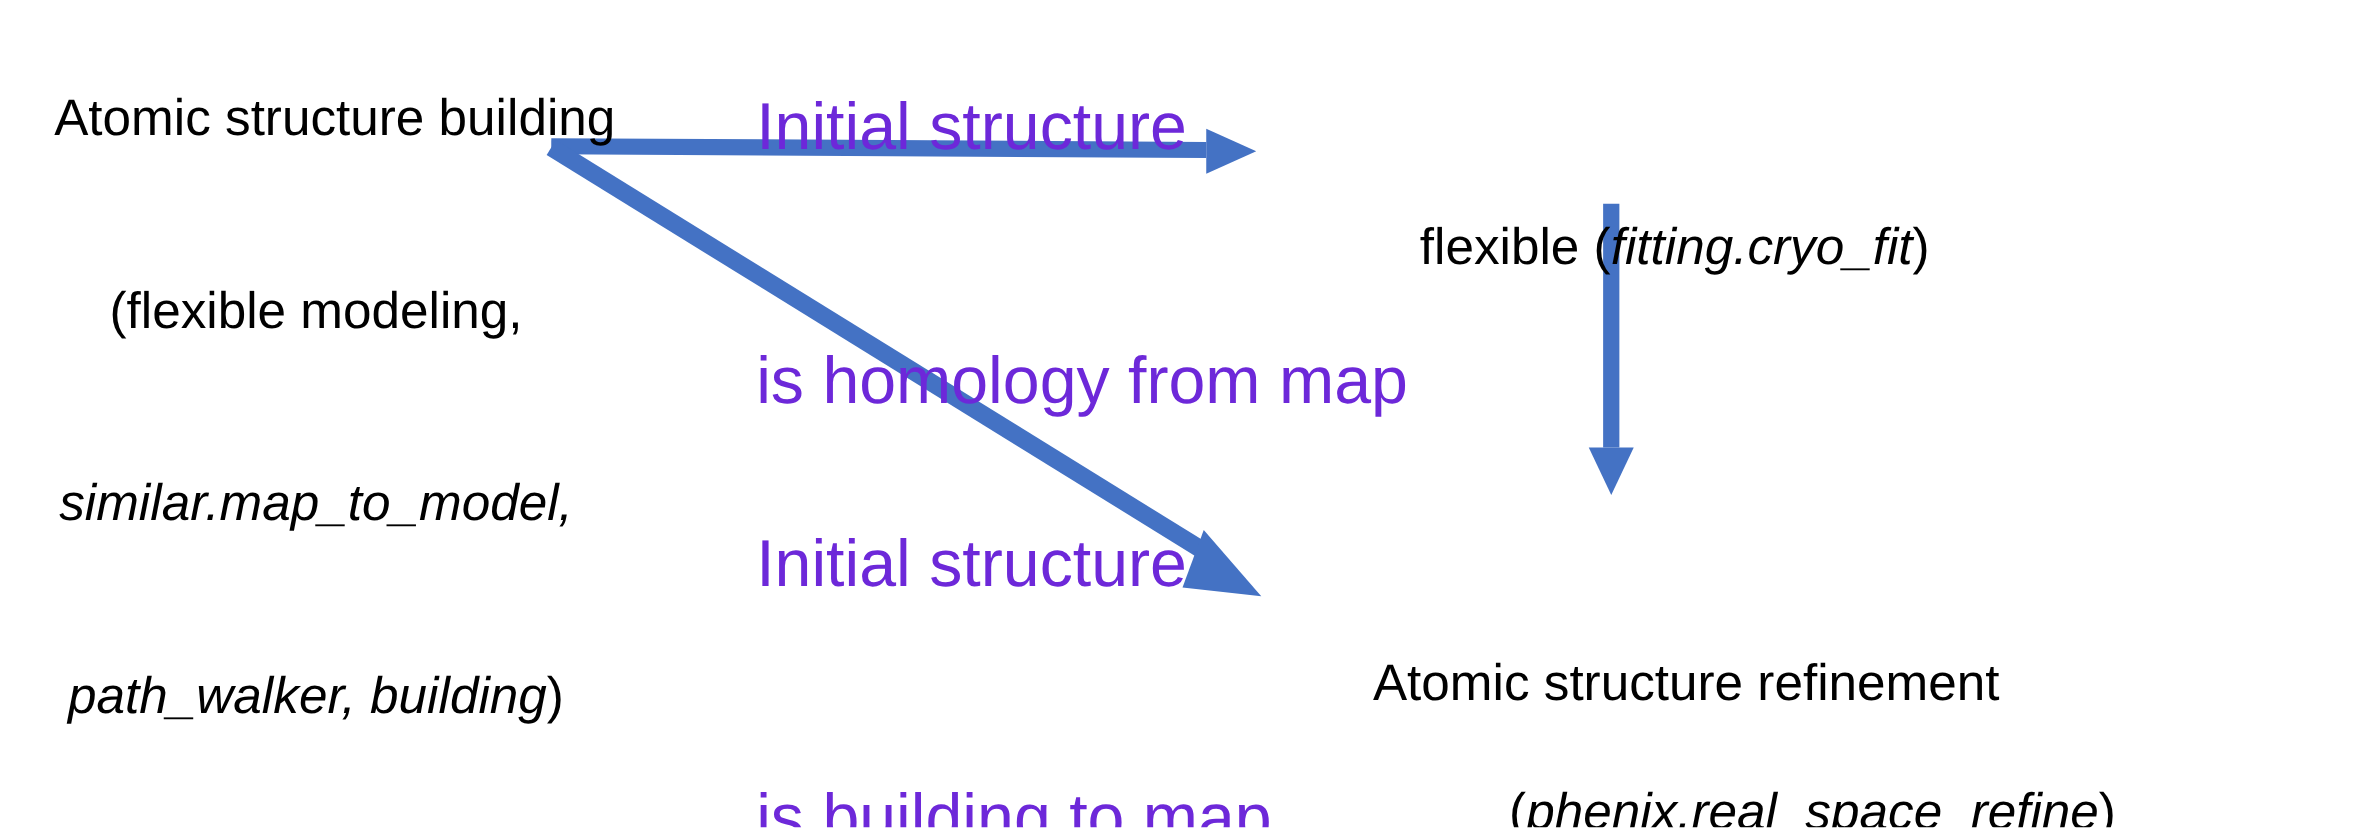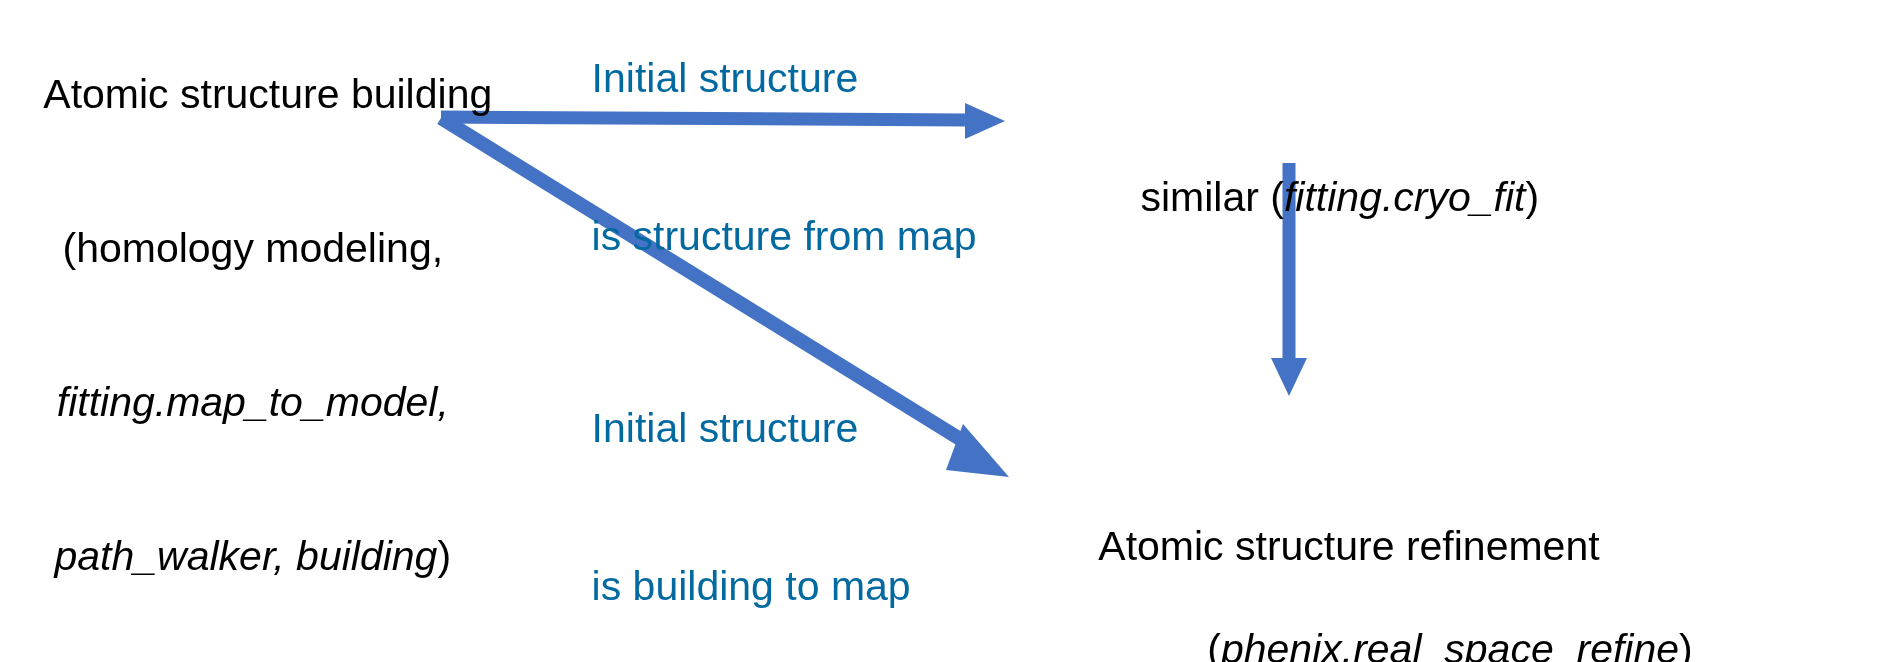--- a/index.html
+++ b/index.html
@@ -25,23 +25,23 @@
     font-size: 41px;
     line-height: 1.25;
     text-align: center;
     white-space: pre;
   }
   .node .ital {
     font-style: italic;
   }
   .label {
     position: absolute;
-    color: #0369a1;
+    color: #6d28d9;
     font-family: "Liberation Sans", sans-serif;
-    font-size: 41px;
+    font-size: 53px;
     line-height: 1.28;
     text-align: left;
     white-space: pre;
   }
   
   #node-building {
     left: 0px;
     top: 18px;
     width: 460px;
   }
@@ -97,41 +97,41 @@
 
     <g>
       <line x1="1289" y1="163" x2="1289" y2="358" stroke="#4472C4" stroke-width="13"></line>
       <polygon points="1271,358 1307,358 1289,396" fill="#4472C4"></polygon>
     </g>
   </svg>
 
   <div class="node" id="node-building">
     <span>Atomic structure building</span>
     <br>
-    <span>(homology modeling,</span>
+    <span>(flexible modeling,</span>
     <br>
-    <span class="ital">fitting.map_to_model,</span>
+    <span class="ital">similar.map_to_model,</span>
     <br>
     <span class="ital">path_walker, building</span><span>)</span>
   </div>
 
   <div class="node" id="node-flexible-fitting">
     <br>
-    <span>similar (</span><span class="ital">fitting.cryo_fit</span><span>)</span>
+    <span>flexible (</span><span class="ital">fitting.cryo_fit</span><span>)</span>
   </div>
 
   <div class="node" id="node-refinement">
     <span>Atomic structure refinement</span>
     <span class="line2"><span>(</span><span class="ital">phenix.real_space_refine</span><span>)</span></span>
   </div>
 
   <div class="label" id="label-different">
     <span>Initial structure</span>
     <br>
-    <span>is structure from map</span>
+    <span>is homology from map</span>
   </div>
 
   <div class="label" id="label-similar">
     <span>Initial structure</span>
     <br>
     <span>is building to map</span>
   </div>
 
 </div>
 

